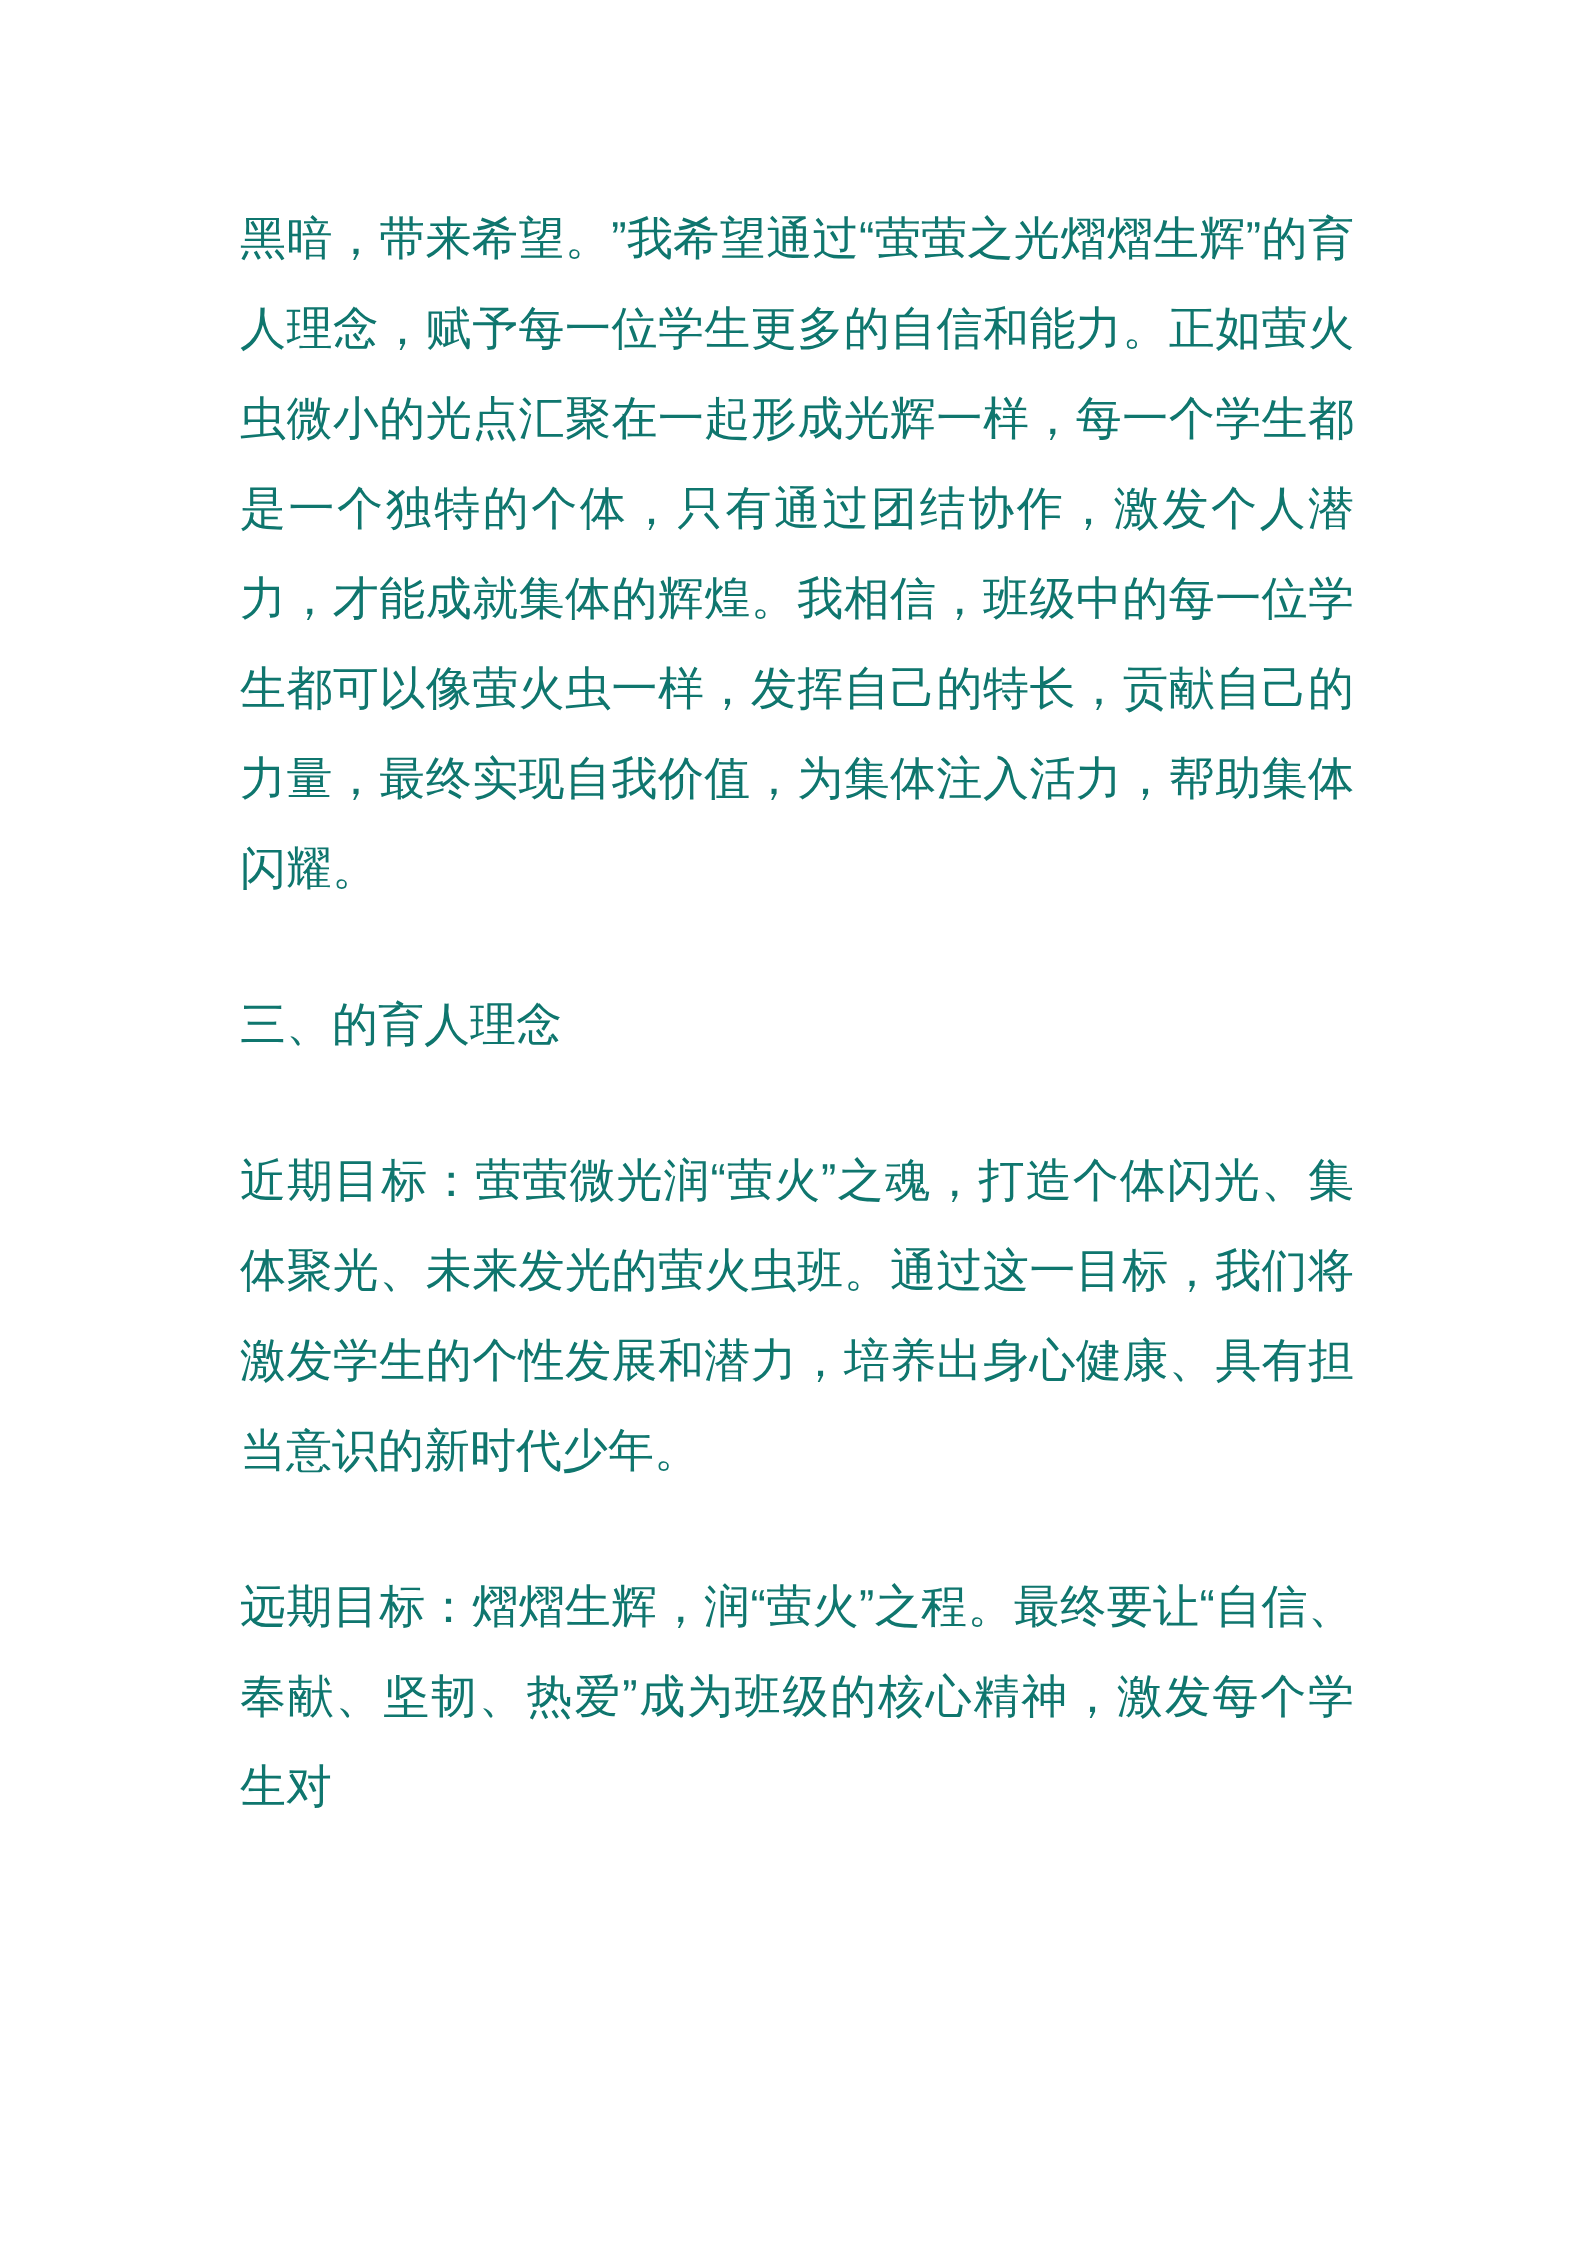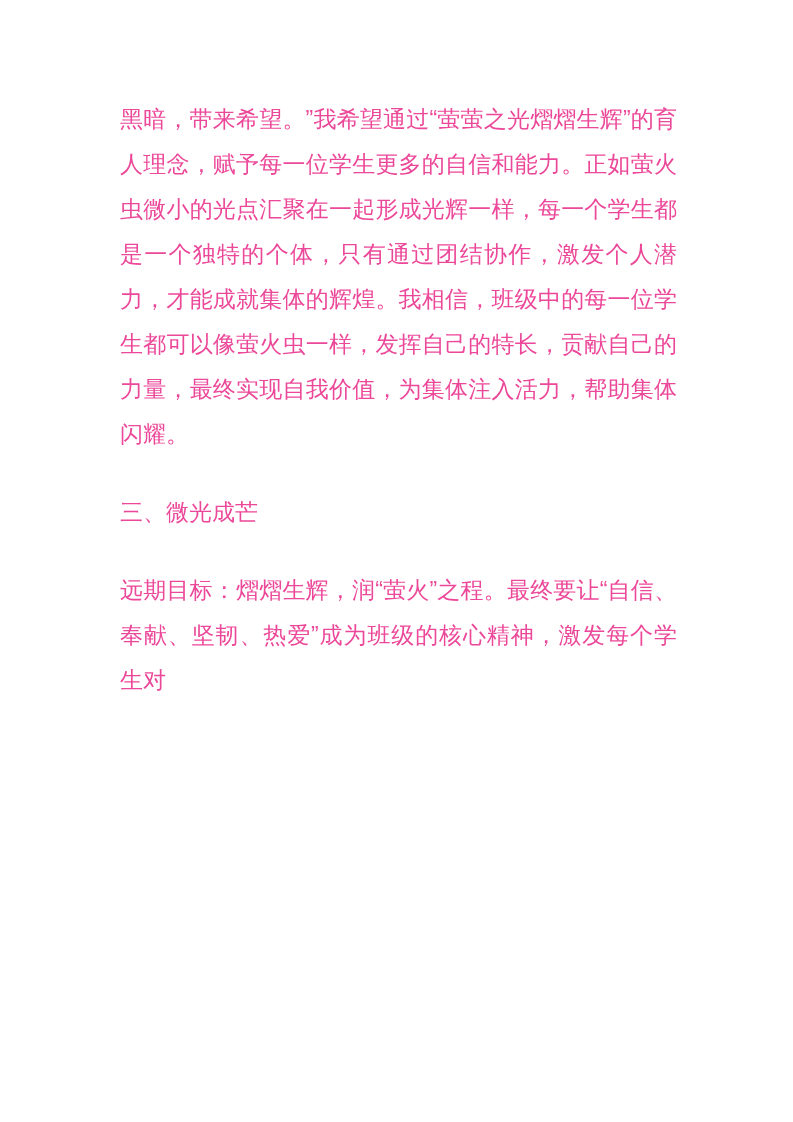--- a/index.html
+++ b/index.html
@@ -17,33 +17,34 @@
     box-sizing: border-box;
     width: 793px;
     height: 1122px;
     padding: 97px 116px 20px 120px;
     background: #ffffff;
   }
   .doc-body p {
     margin: 0 0 33px 0;
     font-size: 23px;
     line-height: 45px;
-    color: #ec4899;
+    color: #0f766e;
     text-align: justify;
     word-break: break-all;
   }
   .doc-body p.heading {
     text-align: left;
   }
   .doc-body p:last-child {
     margin-bottom: 0;
   }
 </style>
 </head>
 <body>
 
 <div class="page">
   <div class="doc-body">
       <p class="body">黑暗，带来希望。”我希望通过“萤萤之光熠熠生辉”的育人理念，赋予每一位学生更多的自信和能力。正如萤火虫微小的光点汇聚在一起形成光辉一样，每一个学生都是一个独特的个体，只有通过团结协作，激发个人潜力，才能成就集体的辉煌。我相信，班级中的每一位学生都可以像萤火虫一样，发挥自己的特长，贡献自己的力量，最终实现自我价值，为集体注入活力，帮助集体闪耀。</p>
-      <p class="heading">三、微光成芒</p>
+      <p class="heading">三、的育人理念</p>
+      <p class="body">近期目标：萤萤微光润“萤火”之魂，打造个体闪光、集体聚光、未来发光的萤火虫班。通过这一目标，我们将激发学生的个性发展和潜力，培养出身心健康、具有担当意识的新时代少年。</p>
       <p class="body">远期目标：熠熠生辉，润“萤火”之程。最终要让“自信、奉献、坚韧、热爱”成为班级的核心精神，激发每个学生对</p>
     </div>
 </div>
 
 </body></html>

